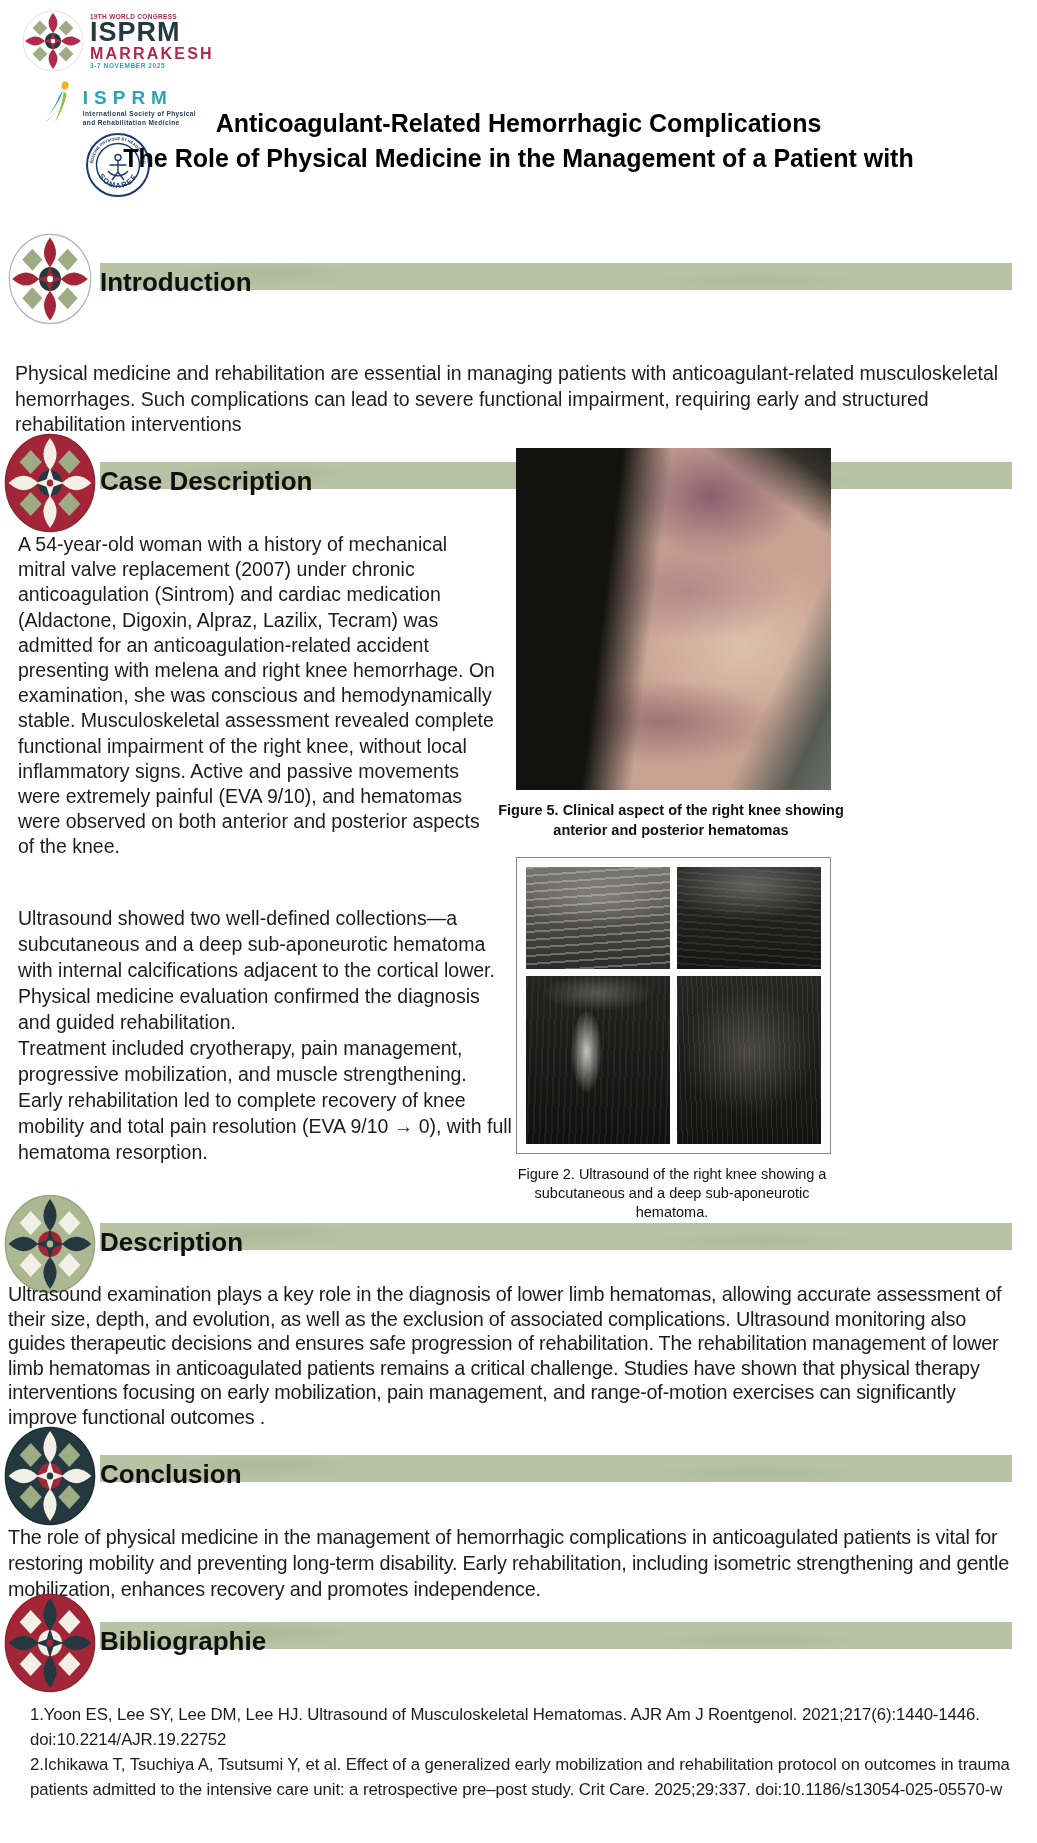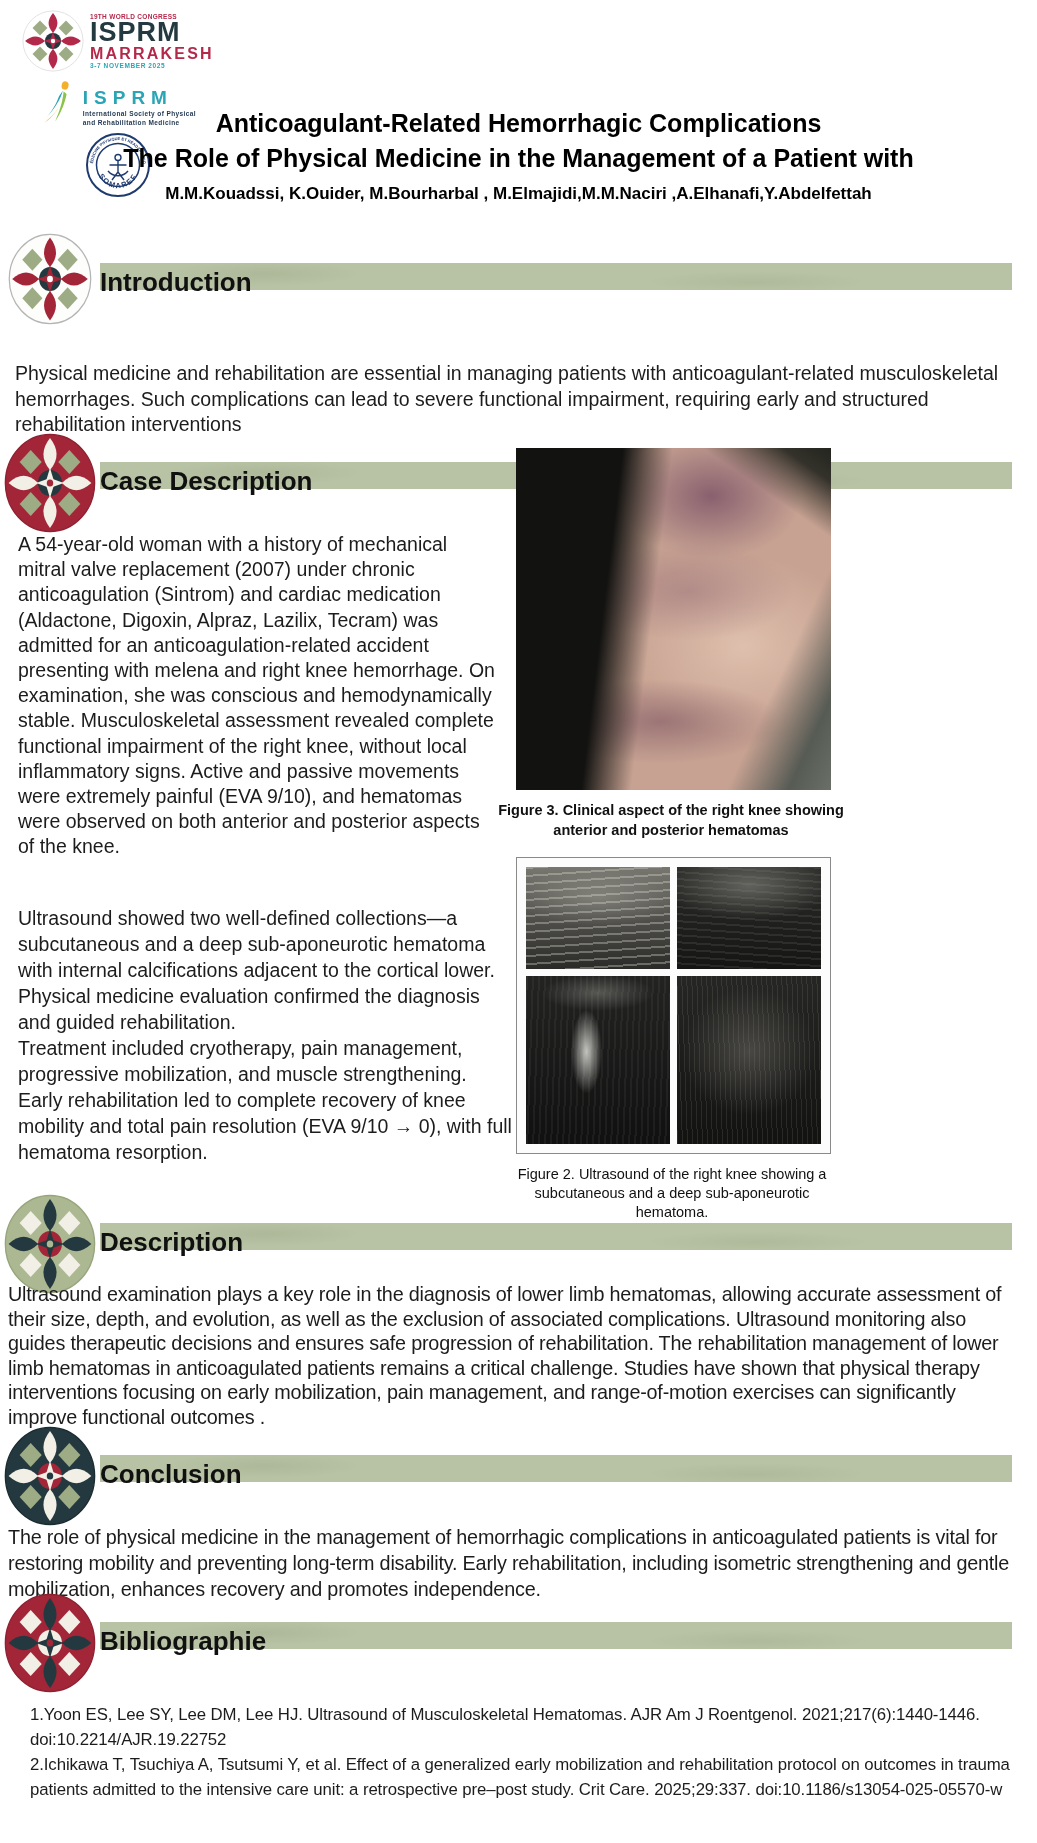--- a/index.html
+++ b/index.html
@@ -172,21 +172,20 @@
           <path d="M23 39 A 13 13 0 0 0 43 39"></path>
         </g>
       </svg>
     </div>
   </div>
 
   <div class="title">
     <div>Anticoagulant-Related Hemorrhagic Complications</div>
     <div>The Role of Physical Medicine in the Management of a Patient with</div>
   </div>
-  <div class="authors">M.M.Kouadssi, K.Ouider, M.Bourharbal , M.Elmajidi,M.M.Naciri ,A.Elhanafi,Y.Abdelfettah</div>
 
   <svg id="med-intro" class="medallion m-intro" viewBox="0 0 100 100" preserveAspectRatio="none">
       <use href="#med-shape"></use>
     </svg>
   <div id="bar-intro" class="bar">
     <span>Introduction</span>
   </div>
   <div id="intro-body" class="body-text">Physical medicine and rehabilitation are essential in managing patients with anticoagulant-related musculoskeletal hemorrhages. Such complications can lead to severe functional impairment, requiring early and structured rehabilitation interventions</div>
 
   <svg id="med-case" class="medallion m-case" viewBox="0 0 100 100" preserveAspectRatio="none">
@@ -195,21 +194,21 @@
   <div id="bar-case" class="bar">
     <span>Case Description</span>
   </div>
   <div id="case-p1" class="body-text">A 54-year-old woman with a history of mechanical mitral valve replacement (2007) under chronic anticoagulation (Sintrom) and cardiac medication (Aldactone, Digoxin, Alpraz, Lazilix, Tecram) was admitted for an anticoagulation-related accident presenting with melena and right knee hemorrhage. On examination, she was conscious and hemodynamically stable. Musculoskeletal assessment revealed complete functional impairment of the right knee, without local inflammatory signs. Active and passive movements were extremely painful (EVA 9/10), and hematomas were observed on both anterior and posterior aspects of the knee.</div>
   <div id="case-p23" class="body-text">
     <div>Ultrasound showed two well-defined collections—a subcutaneous and a deep sub-aponeurotic hematoma with internal calcifications adjacent to the cortical lower. Physical medicine evaluation confirmed the diagnosis and guided rehabilitation.</div>
     <div>Treatment included cryotherapy, pain management, progressive mobilization, and muscle strengthening. Early rehabilitation led to complete recovery of knee mobility and total pain resolution (EVA 9/10 → 0), with full hematoma resorption.</div>
   </div>
 
   <div id="fig1"></div>
-  <div id="fig1-cap">Figure 3. Clinical aspect of the right knee showing anterior and posterior hematomas</div>
+  <div id="fig1-cap">Figure 5. Clinical aspect of the right knee showing anterior and posterior hematomas</div>
 
   <div id="fig2">
     <div class="us us1"></div>
     <div class="us us2"></div>
     <div class="us us3"></div>
     <div class="us us4"></div>
   </div>
   <div id="fig2-cap">Figure 2. Ultrasound of the right knee showing a subcutaneous and a deep sub-aponeurotic hematoma.</div>
 
   <svg id="med-disc" class="medallion m-disc" viewBox="0 0 100 100" preserveAspectRatio="none">

